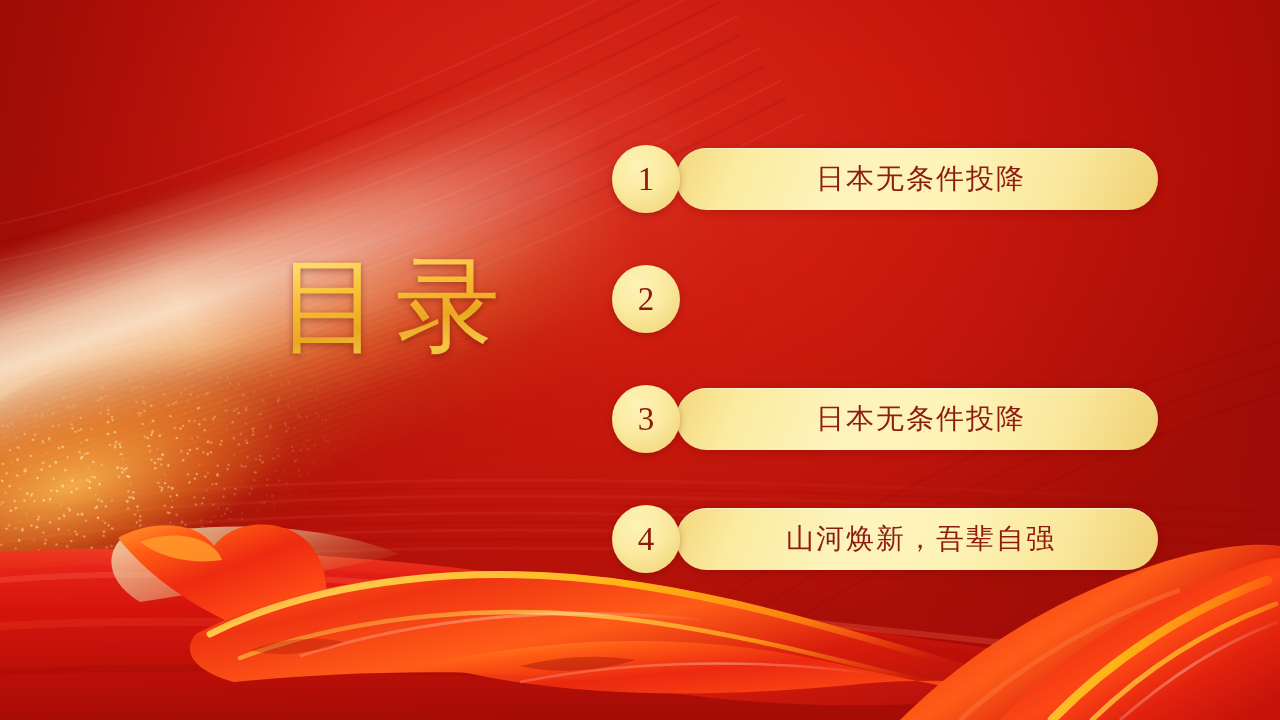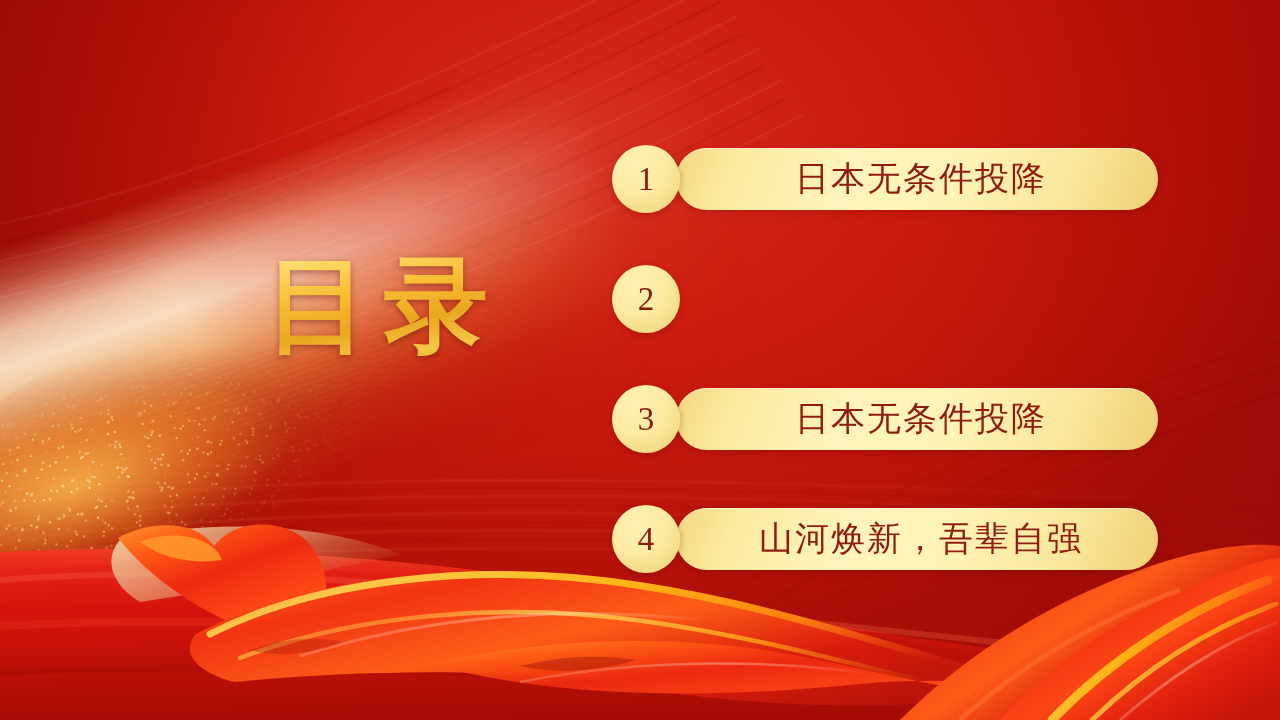--- a/index.html
+++ b/index.html
@@ -127,27 +127,27 @@
     opacity: 0.95;
   }
 
   
   .silk { position: absolute; left: 0; bottom: 0; width: 1280px; height: 300px; pointer-events: none; }
   .silk svg { display: block; }
 
   
   .title {
     position: absolute;
-    left: 252px;
+    left: 264px;
     top: 248px;
     width: 250px;
     text-align: left;
     font-size: 104px;
     line-height: 1.12;
-    font-weight: 700;
+    font-weight: 400;
     letter-spacing: 14px;
     text-indent: 14px;
     background: linear-gradient(170deg, #fff0b8 0%, #ffd967 16%, #f7bd31 40%, #eaa720 62%, #f4c745 82%, #d99416 100%);
     -webkit-background-clip: text;
     background-clip: text;
     color: transparent;
     -webkit-text-fill-color: transparent;
     filter: drop-shadow(0 2px 3px rgba(90,5,3,0.45));
     white-space: nowrap;
   }
@@ -187,21 +187,21 @@
     border-radius: 31px;
     background: linear-gradient(112deg, #f3d67d 0%, #fbeb9f 13%, #fdf4bd 36%, #fdf3b5 58%, #f9e79b 80%, #f0cf72 100%);
     box-shadow: 0 2px 8px rgba(90,6,4,0.26), inset 0 1px 0 rgba(255,255,255,0.45);
     display: flex;
     align-items: center;
     justify-content: center;
     z-index: 1;
   }
   .pill-label {
     color: #8e1c10;
-    font-size: 34px;
+    font-size: 28px;
     line-height: 1;
     letter-spacing: 2px;
     white-space: nowrap;
     font-weight: 400;
     padding-left: 8px;
   }
 </style>
 </head>
 <body>
 

